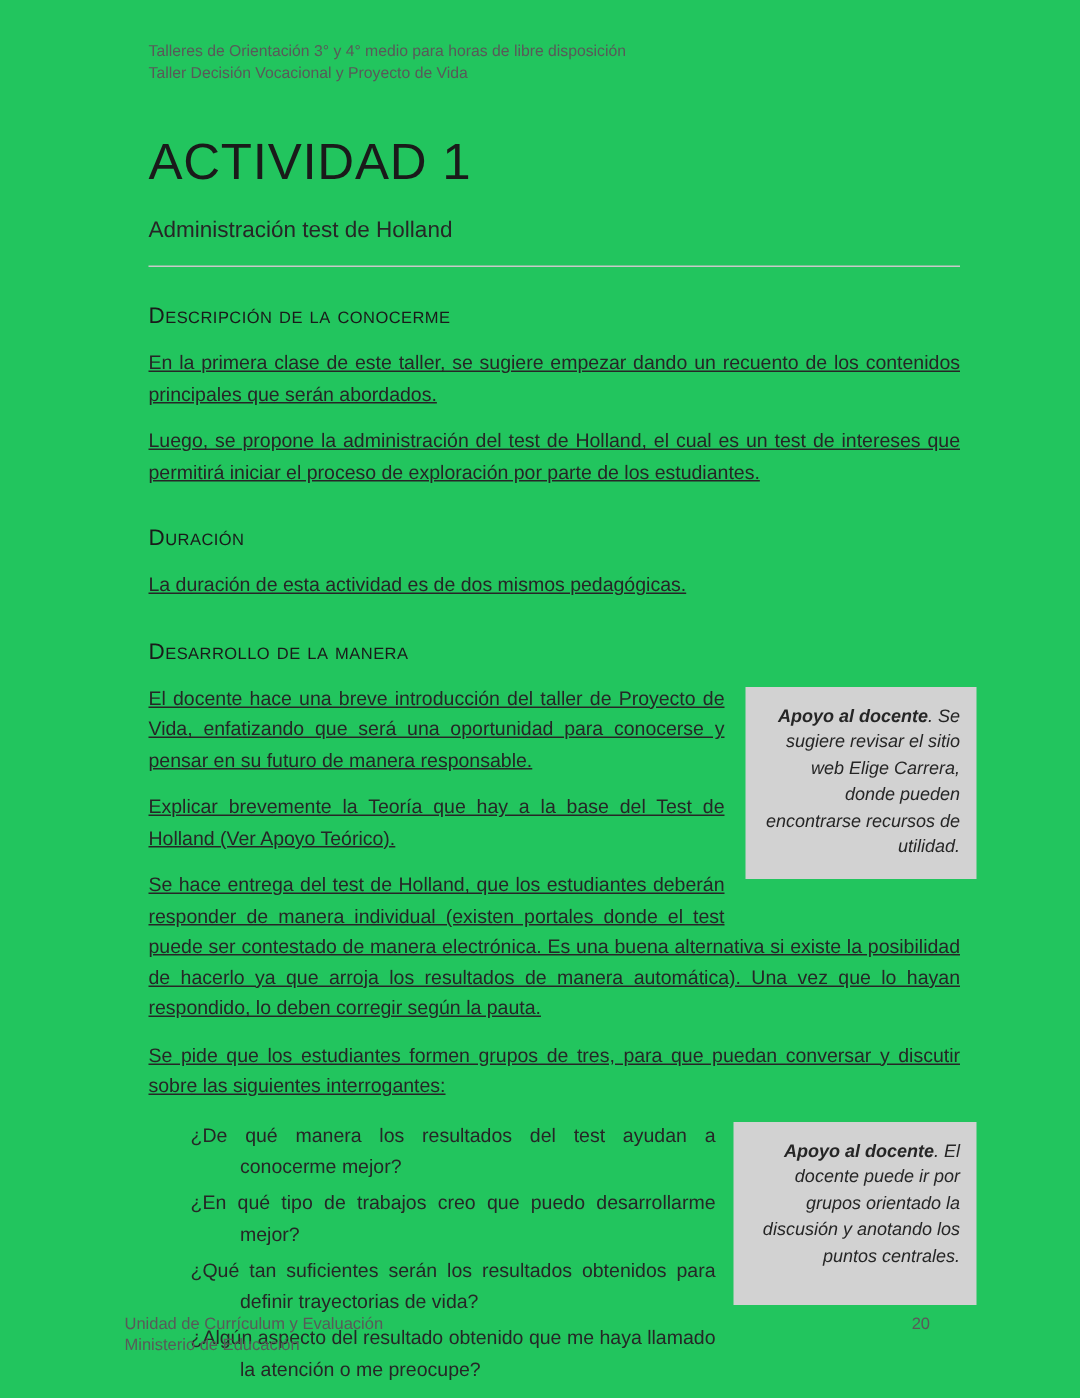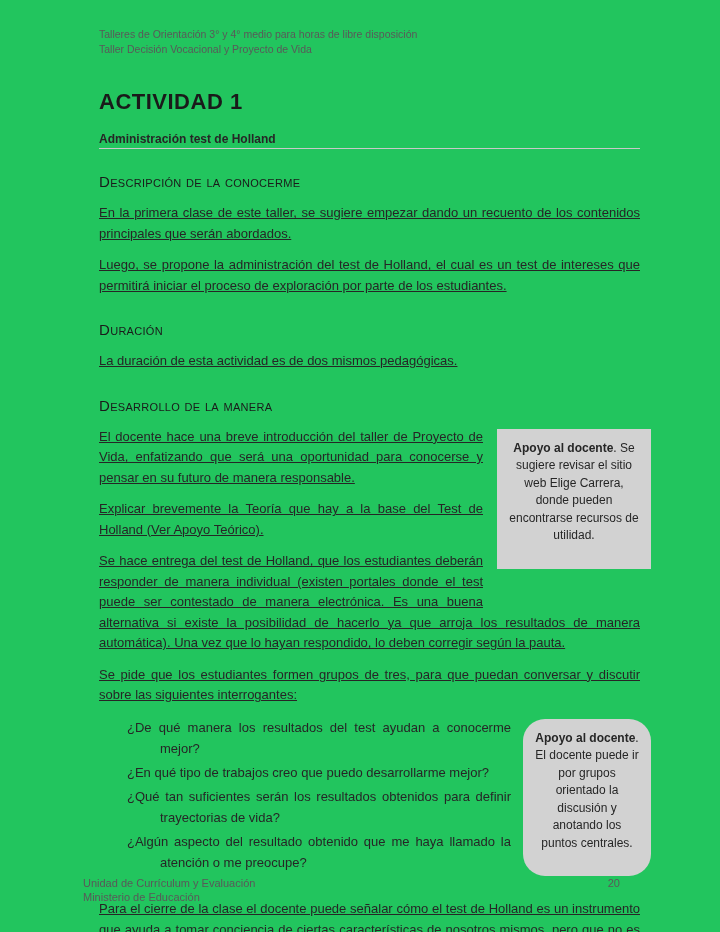--- a/index.html
+++ b/index.html
@@ -21,30 +21,30 @@
   .content{
     padding:28px 80px 0 99px;
   }
   
   .doc-header{font-size:10.5px;color:var(--muted);line-height:1.3;}
   .doc-header .hdr-left{text-align:left;}
   .doc-header .hdr-right{text-align:left;margin-right:20px;margin-top:1px;}
   
   .title{
     margin-top:33px;
-    font-size:22px;
-    font-weight:700;
+    font-size:34px;
+    font-weight:400;
     letter-spacing:0.5px;
     color:#1a1a1a;
   }
   .subtitle{
     margin-top:17px;
-    font-size:12px;
-    font-weight:700;
-    padding-bottom:2px;
+    font-size:15px;
+    font-weight:400;
+    padding-bottom:15px;
     border-bottom:1px solid var(--rule);
   }
   
   h2.sec{
     font-size:15px;
     font-weight:400;
     font-variant:small-caps;
     letter-spacing:0.3px;
     color:#1a1a1a;
     margin:25px 0 13px 0;
@@ -57,30 +57,30 @@
     text-align:justify;
     margin:0 0 11px 0;
     text-decoration:underline;
   }
   
   .support-box{
     float:right;
     width:154px;
     margin:2px -11px 26px 14px;
     background:var(--box-bg);
-    padding:11px 11px 24px 11px;
+    padding:11px 11px 12px 11px;
     font-size:12px;
     line-height:17.5px;
-    text-align:center;
+    text-align:right;
+    font-style:italic;
   }
   .support-box.second{
-    width:128px;
+    width:162px;
     margin:2px -11px 14px 12px;
     padding-bottom:24px;
-    border-radius:22px;
   }
   .support-box b{font-weight:700;}
   
   .questions{margin:2px 0 6px 0;}
   .question{
     font-size:13px;
     line-height:21px;
     text-align:justify;
     padding-left:61px;
     text-indent:-33px;

